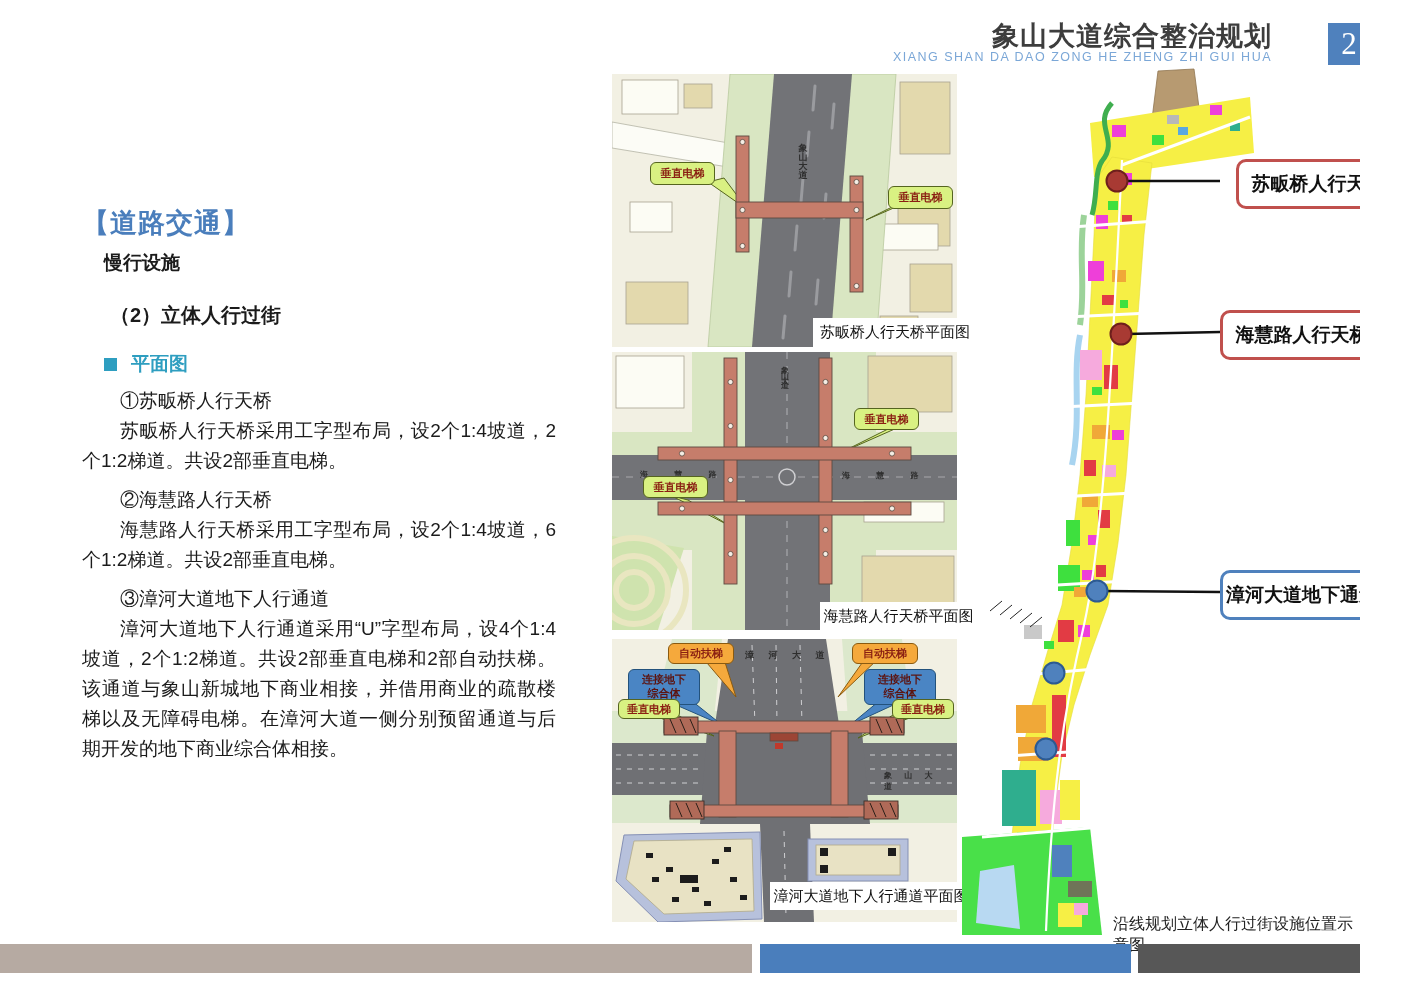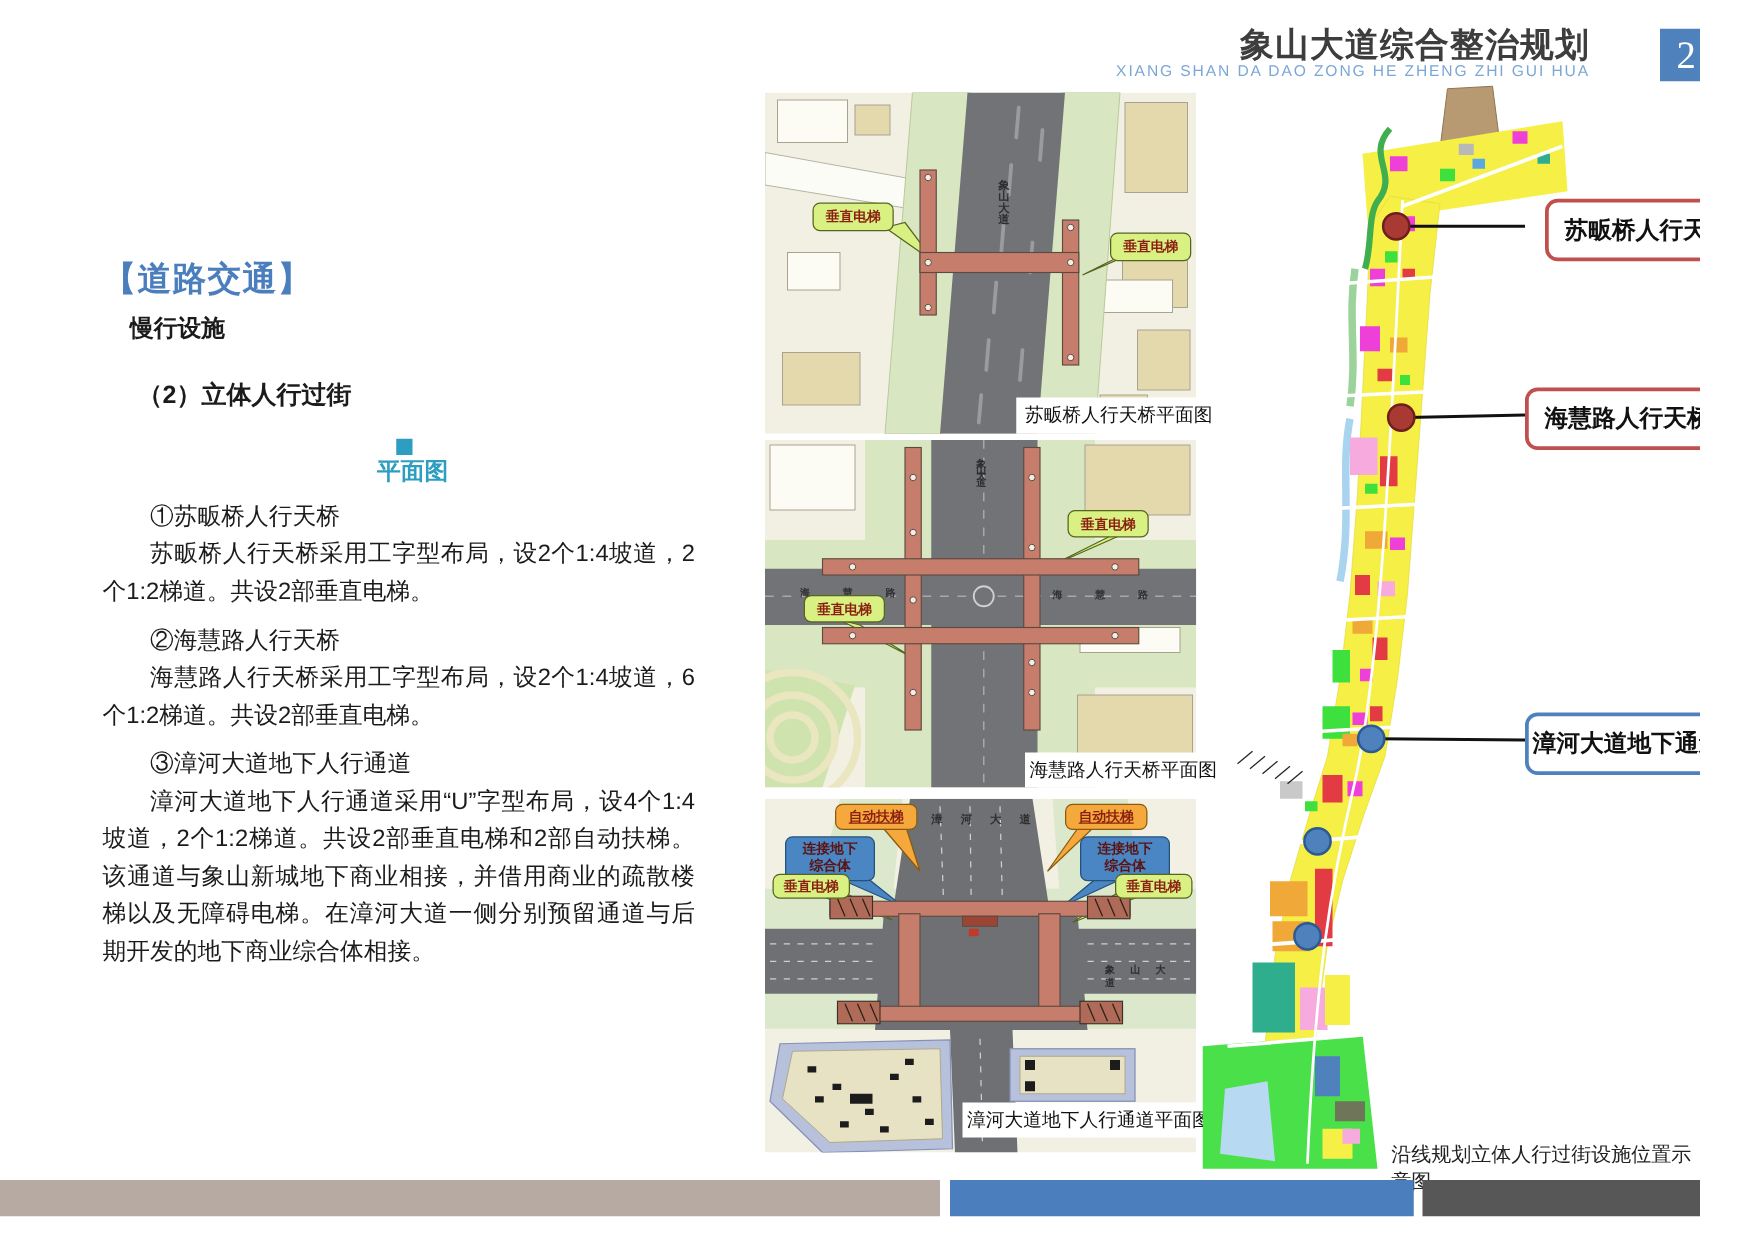--- a/index.html
+++ b/index.html
@@ -10,34 +10,34 @@
   .hdr-title{position:absolute;top:18px;right:88px;font-size:27px;font-weight:bold;color:#3d3d3d;letter-spacing:1px;}
   .hdr-sub{position:absolute;top:50px;right:88px;font-size:12.5px;color:#7ba7d7;letter-spacing:1.5px;}
   .hdr-page{position:absolute;top:23px;left:1328px;width:42px;height:42px;background:#4f81bd;
             color:#fff;font-family:"Liberation Serif",serif;font-size:31px;display:flex;
             align-items:center;justify-content:center;}
   
   .ltext{position:absolute;left:82px;top:205px;width:474px;color:#1b1b1b;}
   .sec-head{font-size:27px;font-weight:bold;color:#4a7ebc;letter-spacing:1px;}
   .sub-head{margin:9px 0 0 22px;font-size:19px;font-weight:bold;}
   .item-head{margin:26px 0 0 28px;font-size:20px;font-weight:bold;}
-  .bullet-row{margin:22px 0 0 22px;display:flex;align-items:center;flex-direction:column;}
+  .bullet-row{margin:22px 0 0 22px;display:flex;align-items:center;}
   .bullet-sq{width:13px;height:13px;background:#2e9ec0;margin-right:14px;}
   .bullet-label{font-size:19px;font-weight:bold;color:#2e9ec0;}
   .entry-title{margin:9px 0 0 38px;font-size:19px;line-height:30px;}
   .entry-body{margin:0;font-size:19px;line-height:30px;text-indent:2em;text-align:justify;}
   
   .figure{position:absolute;left:612px;width:345px;}
   .figure svg{position:absolute;left:0;top:0;}
   .caption{position:absolute;background:#fff;color:#111;font-size:15px;display:flex;
            align-items:center;justify-content:center;white-space:nowrap;margin-left:20px;}
   .callout{position:absolute;border-radius:6px;font-size:11px;font-weight:bold;color:#8a1f12;
            display:flex;align-items:center;justify-content:center;z-index:3;}
   .co-green{background:#d9f182;border:1.5px solid #55641f;}
-  .co-orange{background:#f5a93c;border:1.5px solid #8a5a10;text-decoration:underline;}
+  .co-orange{background:#f5a93c;border:1.5px solid #8a5a10;}
   .co-blue{background:#4a85c4;border:1.5px solid #23527c;color:#5c1410;white-space:pre-line;
            line-height:1.25;text-align:center;}
   .roadlabel{position:absolute;color:#2e2e2e;font-size:9px;font-weight:bold;z-index:2;}
   .vtext{writing-mode:vertical-rl;text-orientation:upright;letter-spacing:9px;}
   
   .locbox{position:absolute;left:1220px;width:158px;height:44px;background:#fff;border-radius:10px;
           font-size:19px;font-weight:bold;color:#111;display:flex;align-items:center;
           justify-content:center;z-index:4;}
   .locbox.red{border:3px solid #c0504d;}
   .locbox.blue{border:3px solid #4f81bd;}

